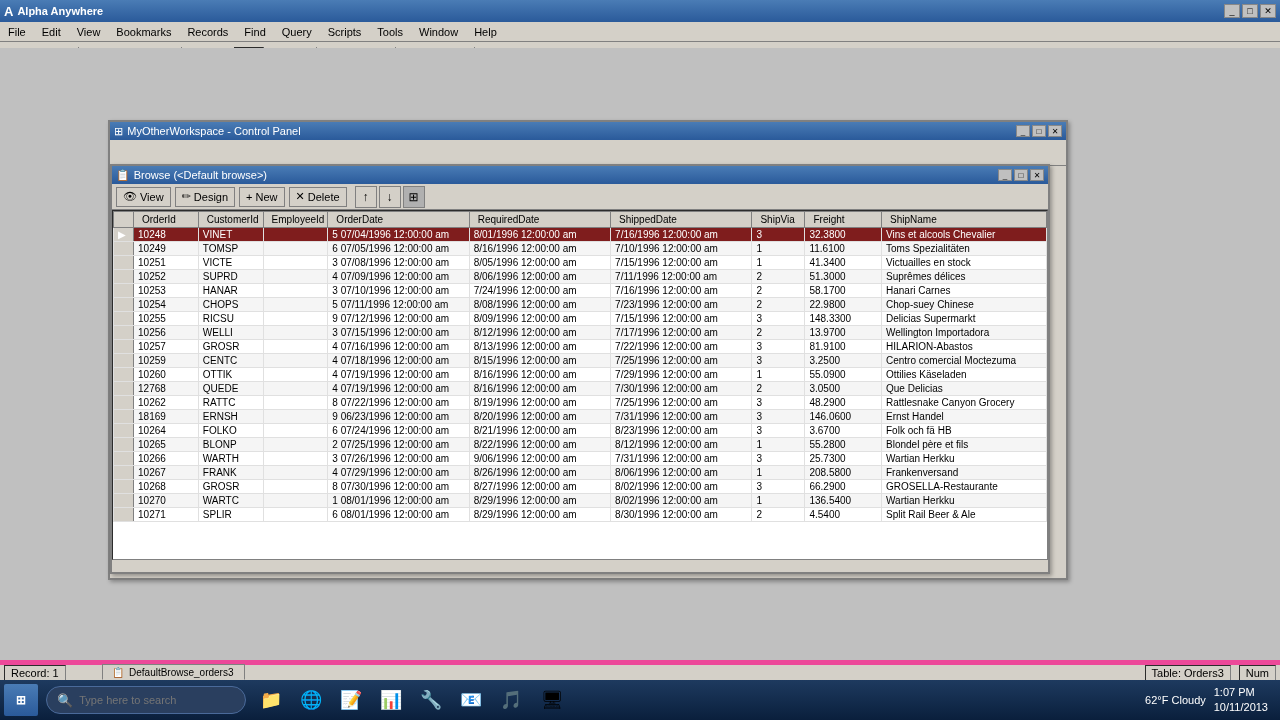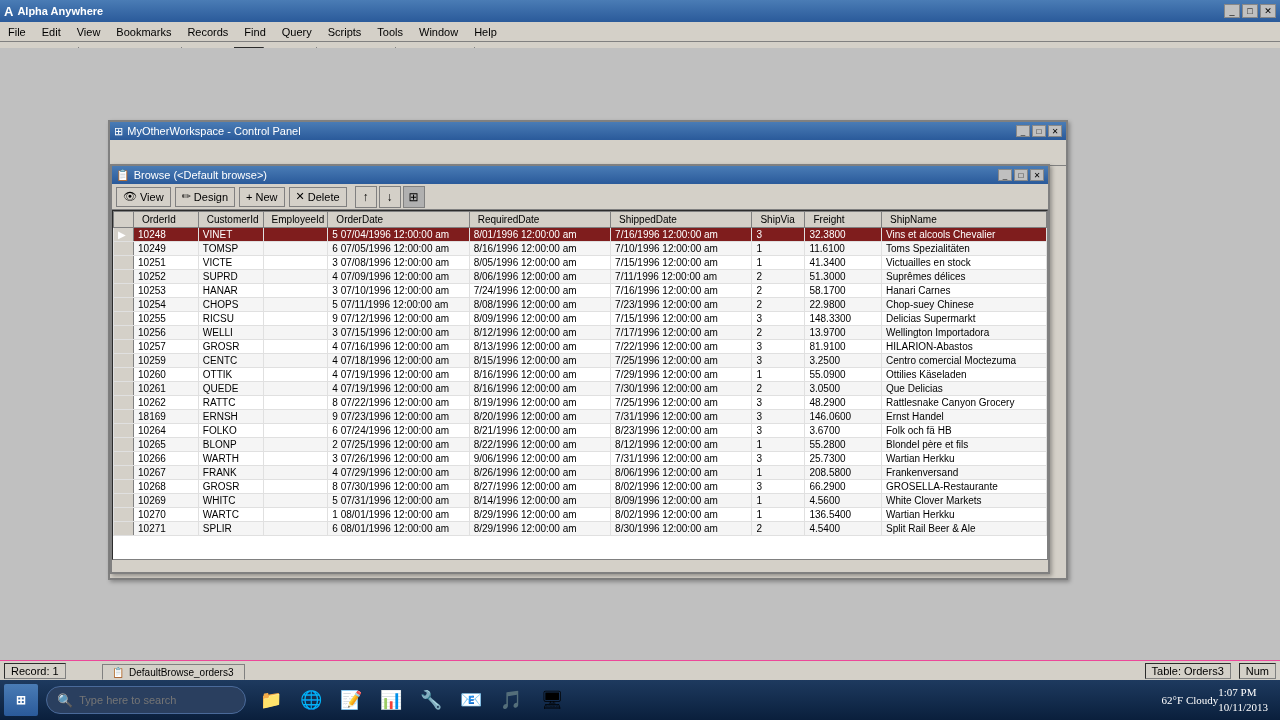--- a/index.html
+++ b/index.html
@@ -242,21 +242,21 @@
     }
 
     
     .status-bar {
       position: absolute;
       bottom: 0;
       left: 0;
       right: 0;
       height: 22px;
       background: #d4d0c8;
-      border-top: 1px solid #ec4899;
+      border-top: 5px solid #ec4899;
       display: flex;
       align-items: center;
       padding: 0 4px;
       font-size: 11px;
       gap: 8px;
     }
     .status-section {
       border: 1px inset #808080;
       padding: 1px 6px;
       height: 16px;
@@ -357,25 +357,24 @@
       align-items: center;
       justify-content: center;
       cursor: pointer;
       border-radius: 4px;
       font-size: 18px;
     }
     .taskbar-right {
       margin-left: auto;
       display: flex;
       align-items: center;
-      gap: 0;
+      gap: 8px;
       color: white;
       font-size: 11px;
       padding-right: 8px;
-      font-family: Liberation Serif, serif;
     }
     .taskbar-time {
       line-height: 1.4;
     }
 
     .col-orderid { width: 55px; }
     .col-customerid { width: 55px; }
     .col-employeeid { width: 55px; }
     .col-orderdate { width: 120px; }
     .col-requireddate { width: 120px; }
@@ -653,21 +652,21 @@
                 <td></td>
                 <td>4 07/19/1996 12:00:00 am</td>
                 <td>8/16/1996 12:00:00 am</td>
                 <td>7/29/1996 12:00:00 am</td>
                 <td>1</td>
                 <td>55.0900</td>
                 <td>Ottilies Käseladen</td>
               </tr>
               <tr>
                 <td style="background: rgb(212, 208, 200); border-right: 1px solid rgb(128, 128, 128); width: 16px;"></td>
-                <td>10261</td>
+                <td>12768</td>
                 <td>QUEDE</td>
                 <td></td>
                 <td>4 07/19/1996 12:00:00 am</td>
                 <td>8/16/1996 12:00:00 am</td>
                 <td>7/30/1996 12:00:00 am</td>
                 <td>2</td>
                 <td>3.0500</td>
                 <td>Que Delicias</td>
               </tr>
               <tr>
@@ -680,21 +679,21 @@
                 <td>7/25/1996 12:00:00 am</td>
                 <td>3</td>
                 <td>48.2900</td>
                 <td>Rattlesnake Canyon Grocery</td>
               </tr>
               <tr>
                 <td style="background: rgb(212, 208, 200); border-right: 1px solid rgb(128, 128, 128); width: 16px;"></td>
                 <td>18169</td>
                 <td>ERNSH</td>
                 <td></td>
-                <td>9 07/23/1996 12:00:00 am</td>
+                <td>9 06/23/1996 12:00:00 am</td>
                 <td>8/20/1996 12:00:00 am</td>
                 <td>7/31/1996 12:00:00 am</td>
                 <td>3</td>
                 <td>146.0600</td>
                 <td>Ernst Handel</td>
               </tr>
               <tr>
                 <td style="background: rgb(212, 208, 200); border-right: 1px solid rgb(128, 128, 128); width: 16px;"></td>
                 <td>10264</td>
                 <td>FOLKO</td>
@@ -746,32 +745,20 @@
                 <td style="background: rgb(212, 208, 200); border-right: 1px solid rgb(128, 128, 128); width: 16px;"></td>
                 <td>10268</td>
                 <td>GROSR</td>
                 <td></td>
                 <td>8 07/30/1996 12:00:00 am</td>
                 <td>8/27/1996 12:00:00 am</td>
                 <td>8/02/1996 12:00:00 am</td>
                 <td>3</td>
                 <td>66.2900</td>
                 <td>GROSELLA-Restaurante</td>
-              </tr>
-              <tr>
-                <td style="background: rgb(212, 208, 200); border-right: 1px solid rgb(128, 128, 128); width: 16px;"></td>
-                <td>10269</td>
-                <td>WHITC</td>
-                <td></td>
-                <td>5 07/31/1996 12:00:00 am</td>
-                <td>8/14/1996 12:00:00 am</td>
-                <td>8/09/1996 12:00:00 am</td>
-                <td>1</td>
-                <td>4.5600</td>
-                <td>White Clover Markets</td>
               </tr>
               <tr>
                 <td style="background: rgb(212, 208, 200); border-right: 1px solid rgb(128, 128, 128); width: 16px;"></td>
                 <td>10270</td>
                 <td>WARTC</td>
                 <td></td>
                 <td>1 08/01/1996 12:00:00 am</td>
                 <td>8/29/1996 12:00:00 am</td>
                 <td>8/02/1996 12:00:00 am</td>
                 <td>1</td>

